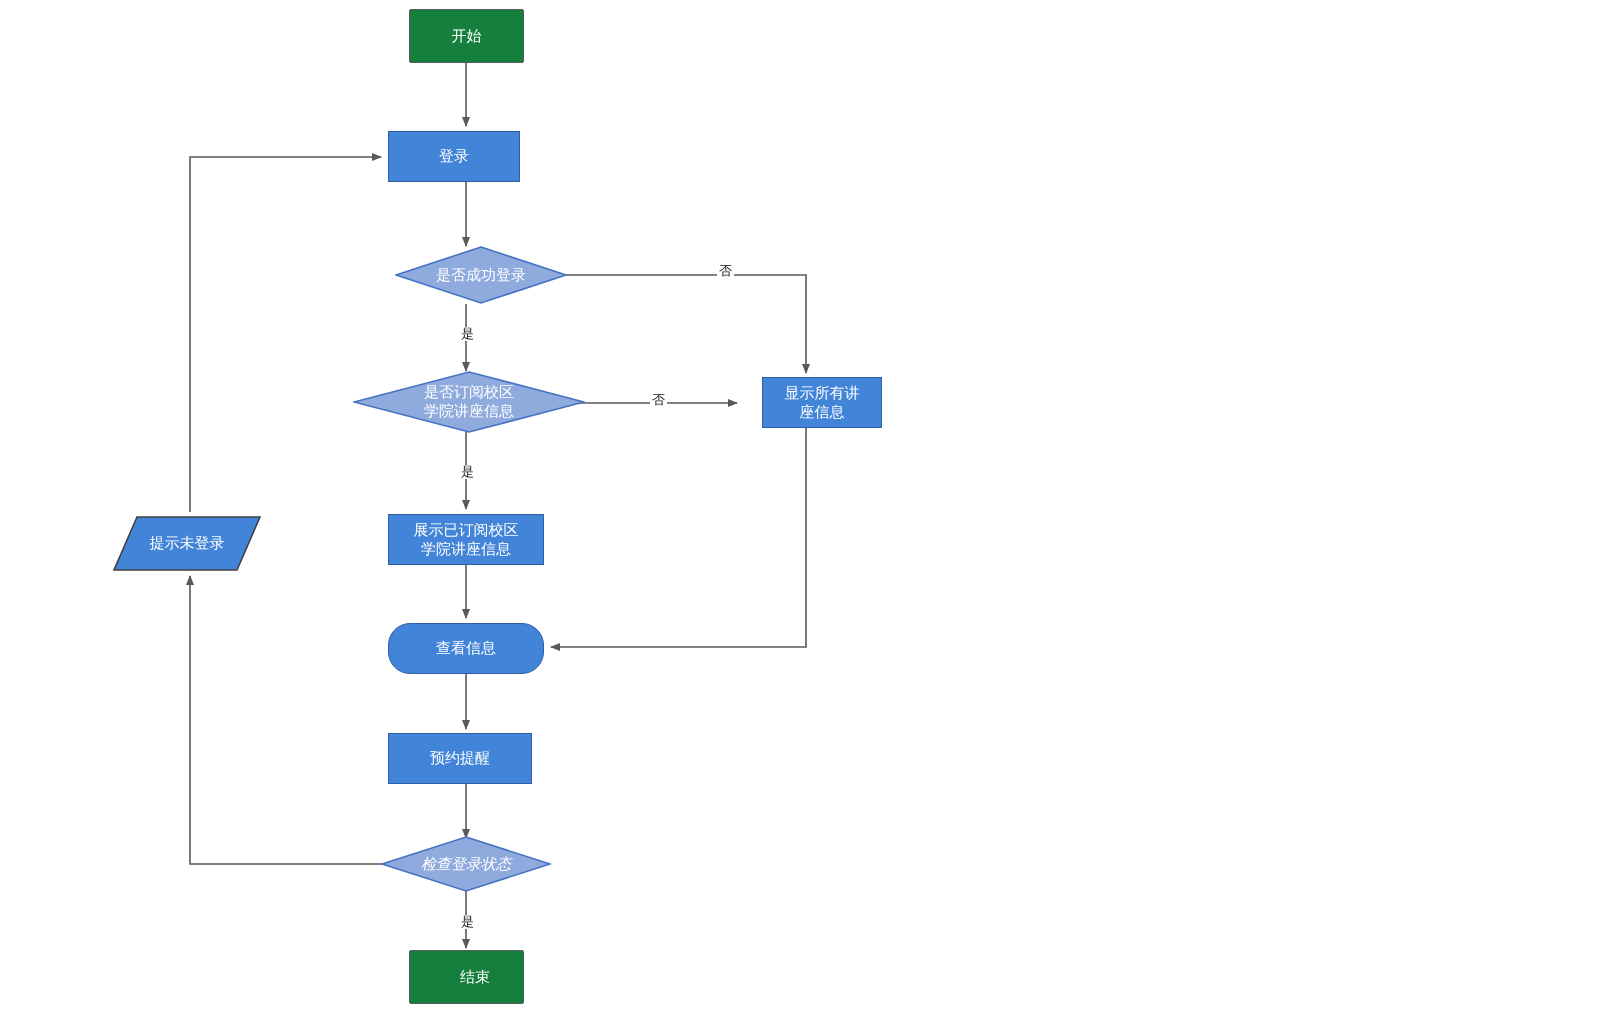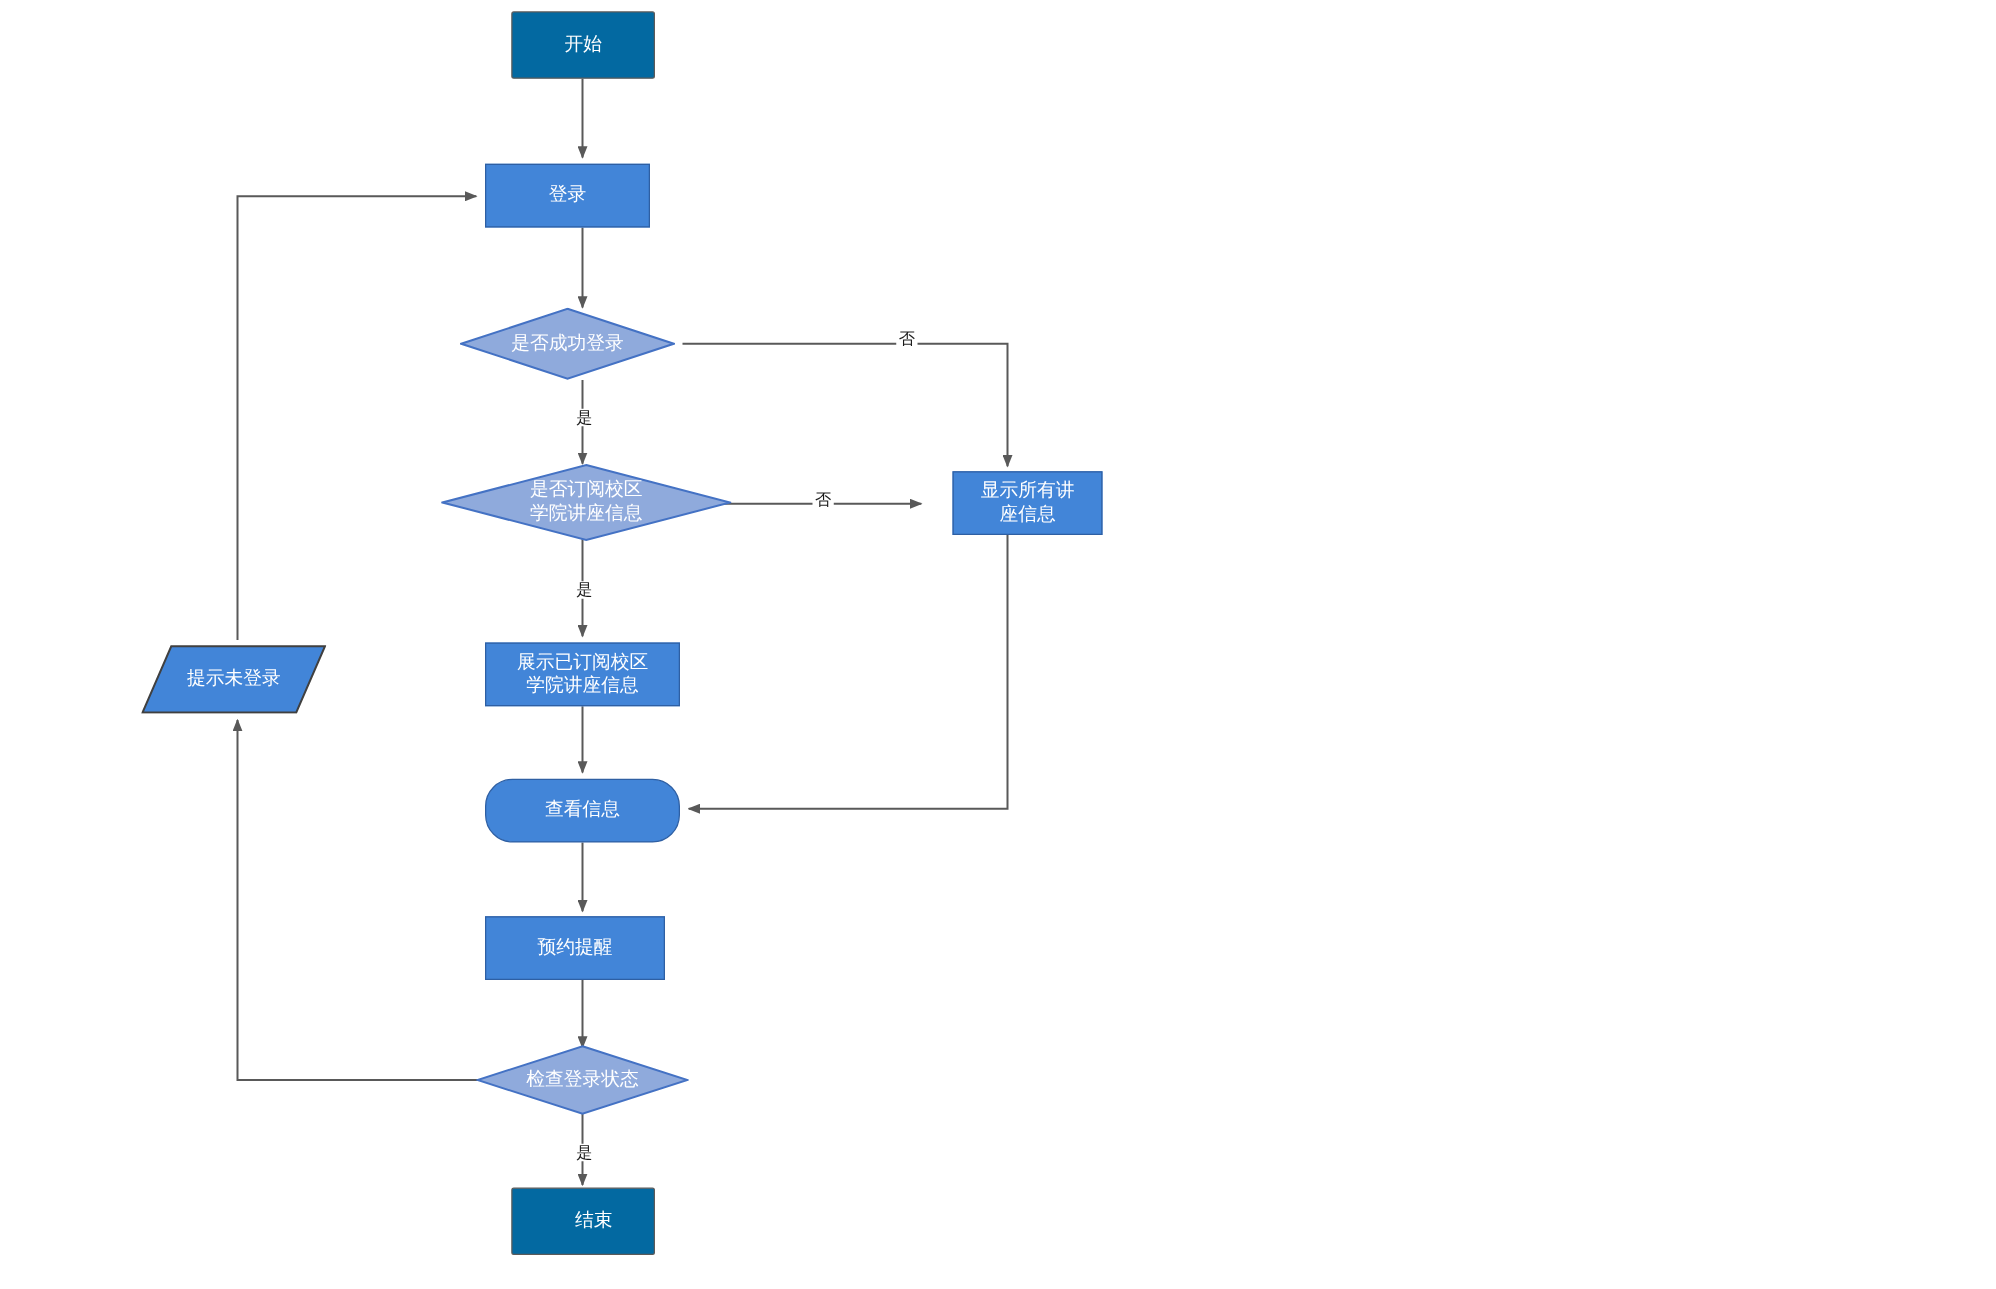--- a/index.html
+++ b/index.html
@@ -39,21 +39,21 @@
     z-index: 5;
   }
   .node .label {
     position: relative;
     z-index: 2;
     padding: 0 4px;
     white-space: pre-line;
   }
   
   .n-terminator {
-    background: #0369a1;
+    background: #15803d;
     border: 1.6px solid #5a5a5a;
     border-radius: 2px;
   }
   
   .n-process {
     background: #4285D8;
     border: 1.6px solid #2E5FA3;
   }
   
   .n-decision {
@@ -128,21 +128,21 @@
   </svg>
 
   <div class="node n-terminator" style="left:409px; top:9px; width:115px; height:54px;">
     <span class="label">开始</span>
   </div>
 
   <div class="node n-process" style="left:388px; top:131px; width:132px; height:51px;">
     <span class="label">登录</span>
   </div>
 
-  <div class="node n-decision" style="left:368px; top:246px; width:172px; height:58px;">
+  <div class="node n-decision" style="left:395px; top:246px; width:172px; height:58px;">
     <svg class="diamond-shape" viewBox="0 0 172 58" preserveAspectRatio="none">
       <polygon points="86,1 171,29 86,57 1,29" fill="#8FAADC" stroke="#4472C4" stroke-width="1.6"></polygon>
     </svg>
     <span class="label">是否成功登录</span>
   </div>
 
   <div class="node n-decision" style="left:353px; top:371px; width:232px; height:62px;">
     <svg class="diamond-shape" viewBox="0 0 232 62" preserveAspectRatio="none">
       <polygon points="116,1 231,31 116,61 1,31" fill="#8FAADC" stroke="#4472C4" stroke-width="1.6"></polygon>
     </svg>
@@ -168,21 +168,21 @@
   </div>
 
   <div class="node n-process" style="left:388px; top:623px; width:156px; height:51px;border-radius:22px;">
     <span class="label">查看信息</span>
   </div>
 
   <div class="node n-process" style="left:388px; top:733px; width:144px; height:51px;">
     <span class="label">预约提醒</span>
   </div>
 
-  <div class="node n-decision" style="left:381px; top:836px; width:170px; height:56px;">
+  <div class="node n-decision" style="left:381px; top:836px; width:170px; height:56px;font-style:italic;">
     <svg class="diamond-shape" viewBox="0 0 170 56" preserveAspectRatio="none">
       <polygon points="85,1 169,28 85,55 1,28" fill="#8FAADC" stroke="#4472C4" stroke-width="1.6"></polygon>
     </svg>
     <span class="label">检查登录状态</span>
   </div>
 
   <div class="node n-terminator" style="left:409px; top:950px; width:115px; height:54px;padding-left:17px;">
     <span class="label">结束</span>
   </div>
 

